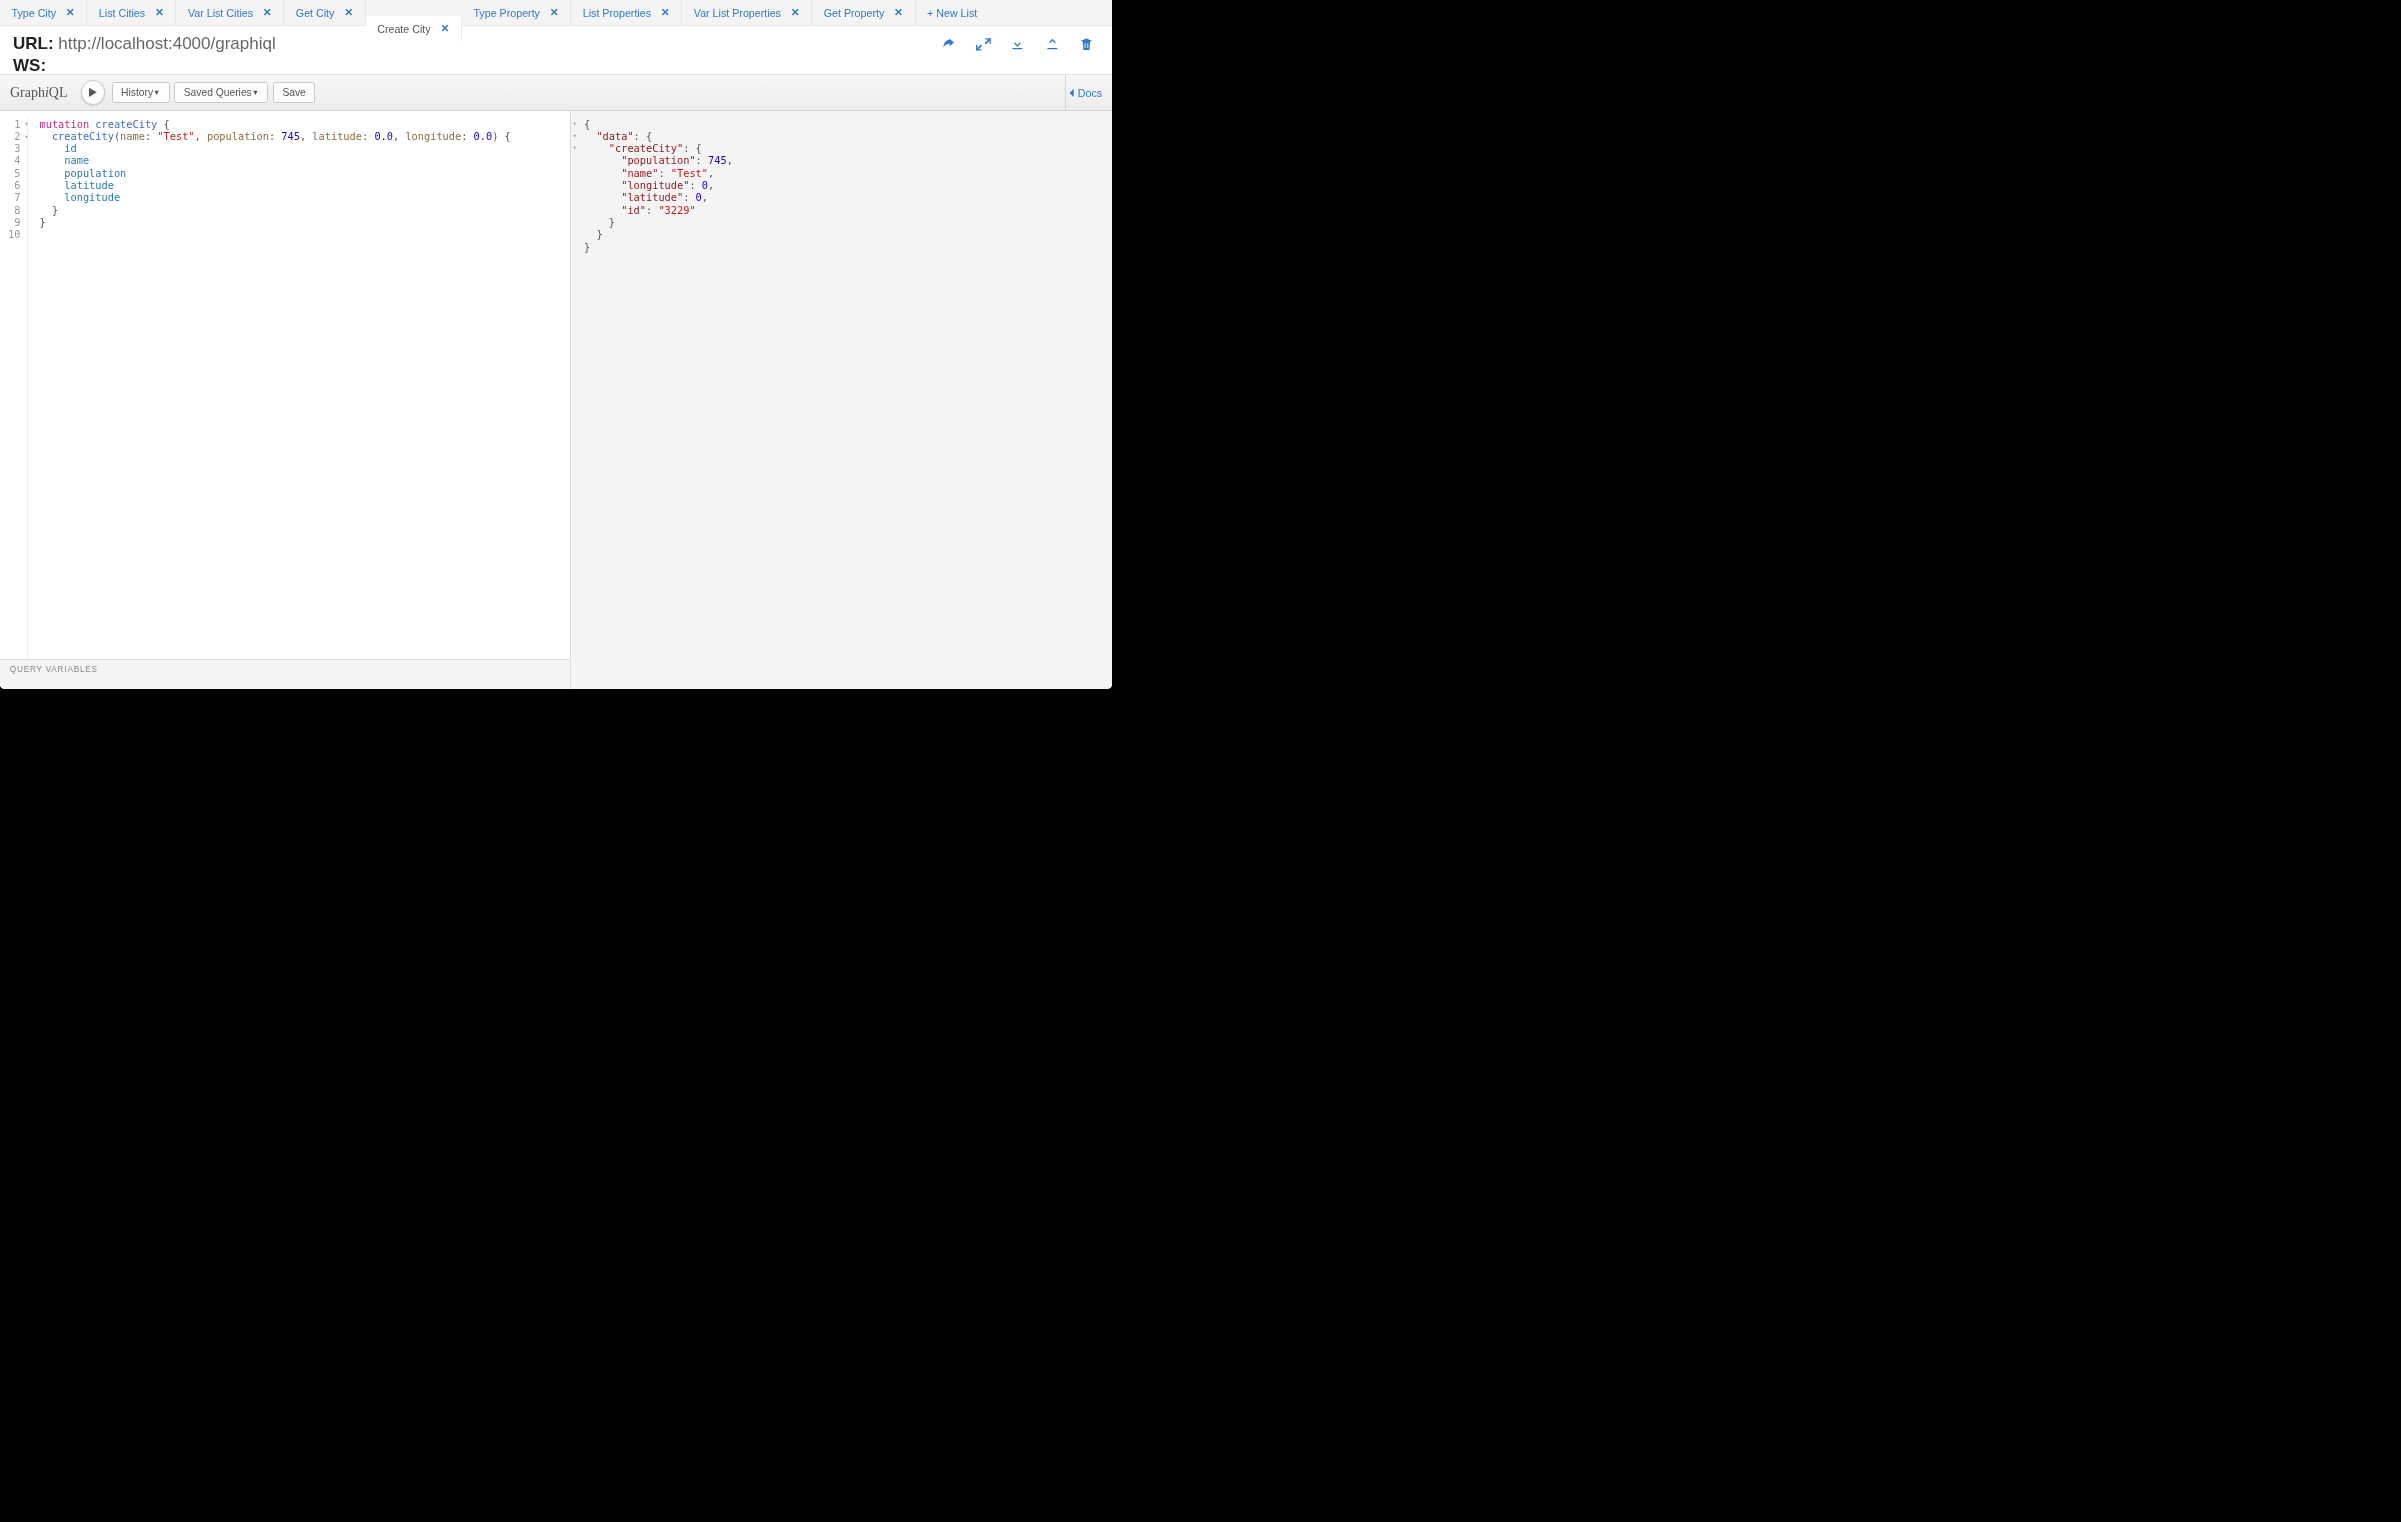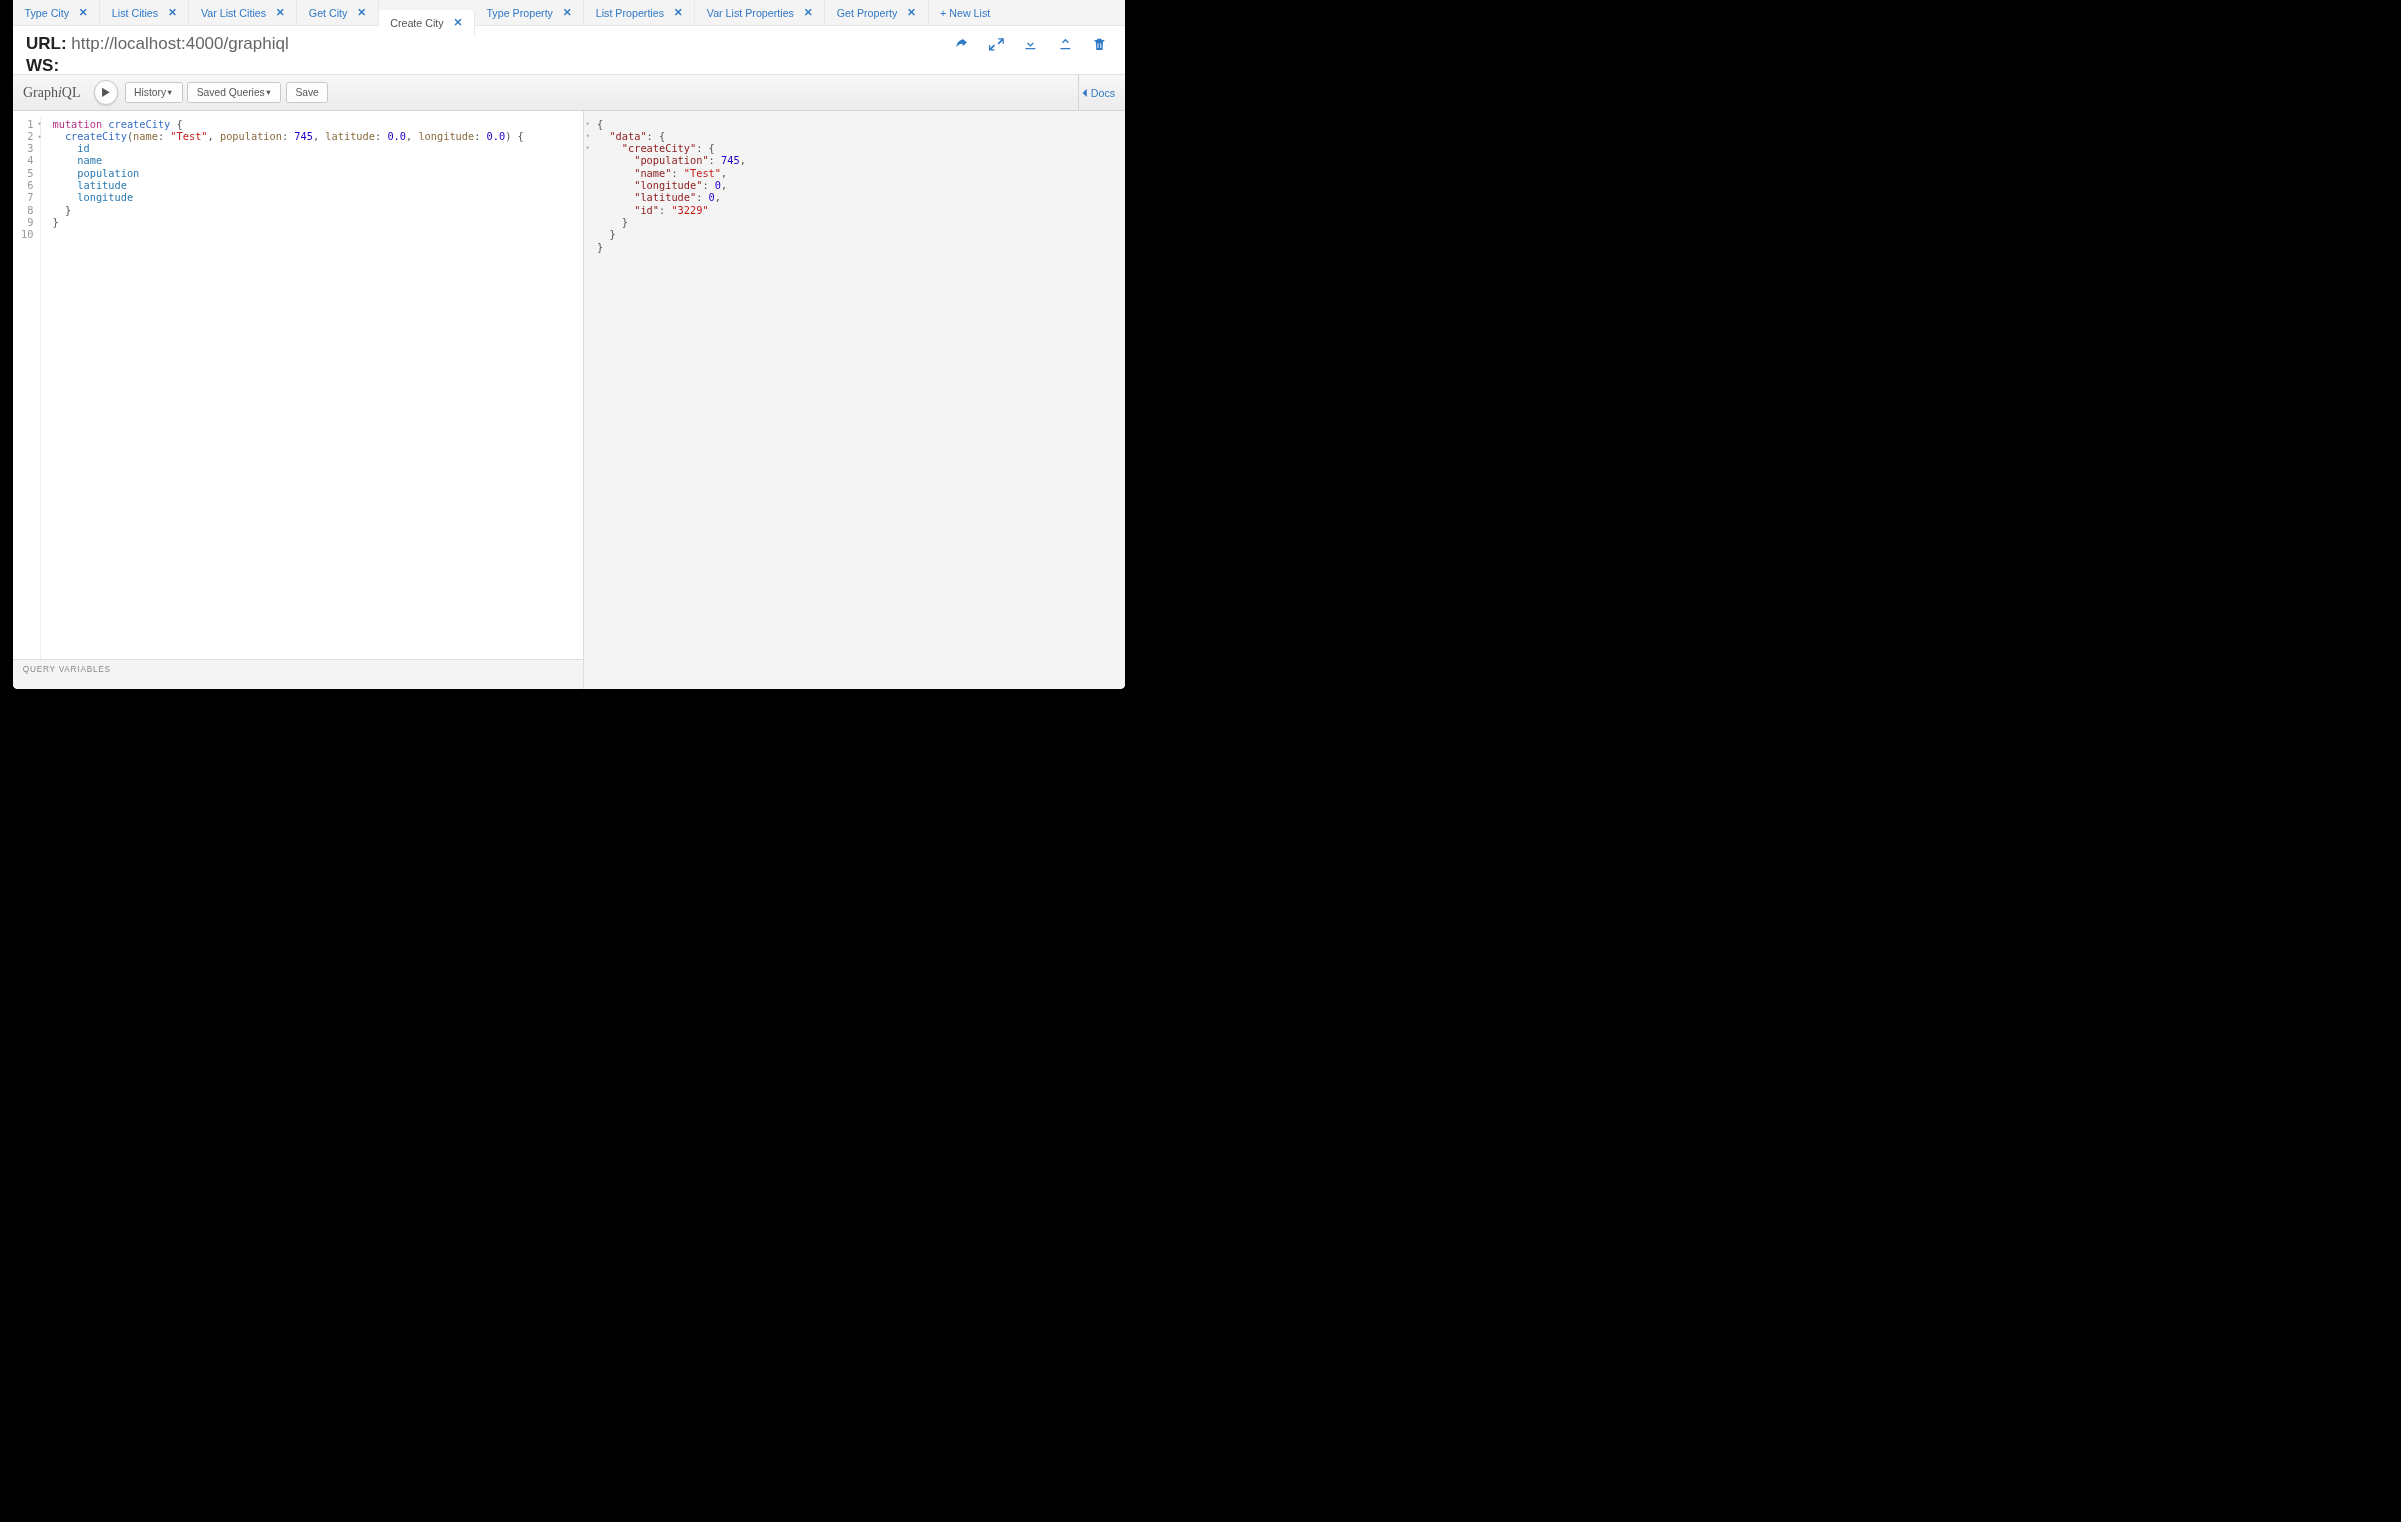--- a/index.html
+++ b/index.html
@@ -11,21 +11,20 @@
     height: 714px;
     overflow: hidden;
   }
   .app {
     background: #f4f4f4;
     width: 1112px;
     height: 689px;
     border-radius: 0 0 4.9px 4.9px;
     overflow: hidden;
     position: relative;
-    margin-left: 13px;
   }
   
   .tabs {
     display: flex;
     align-items: stretch;
     background: #f4f4f4;
     border-bottom: 0.8px solid #e8e8e8;
     height: 26px;
   }
   .tab {
@@ -36,21 +35,21 @@
     font-size: 10.7px;
     color: #3079c6;
     border-right: 0.8px solid #e8e8e8;
     cursor: pointer;
   }
   .tab.active {
     background: #fff;
     color: #555;
     border-bottom: 0.8px solid #fff;
     position: relative;
-    top: 10px;
+    top: 16px;
     height: 26px;
   }
   .tab.active .tab-label { color: #555; }
   .tab-close {
     color: #3079c6;
     font-weight: bold;
     font-size: 10.7px;
   }
   .tab.new-query { color: #3079c6; border-right: none; }
   

